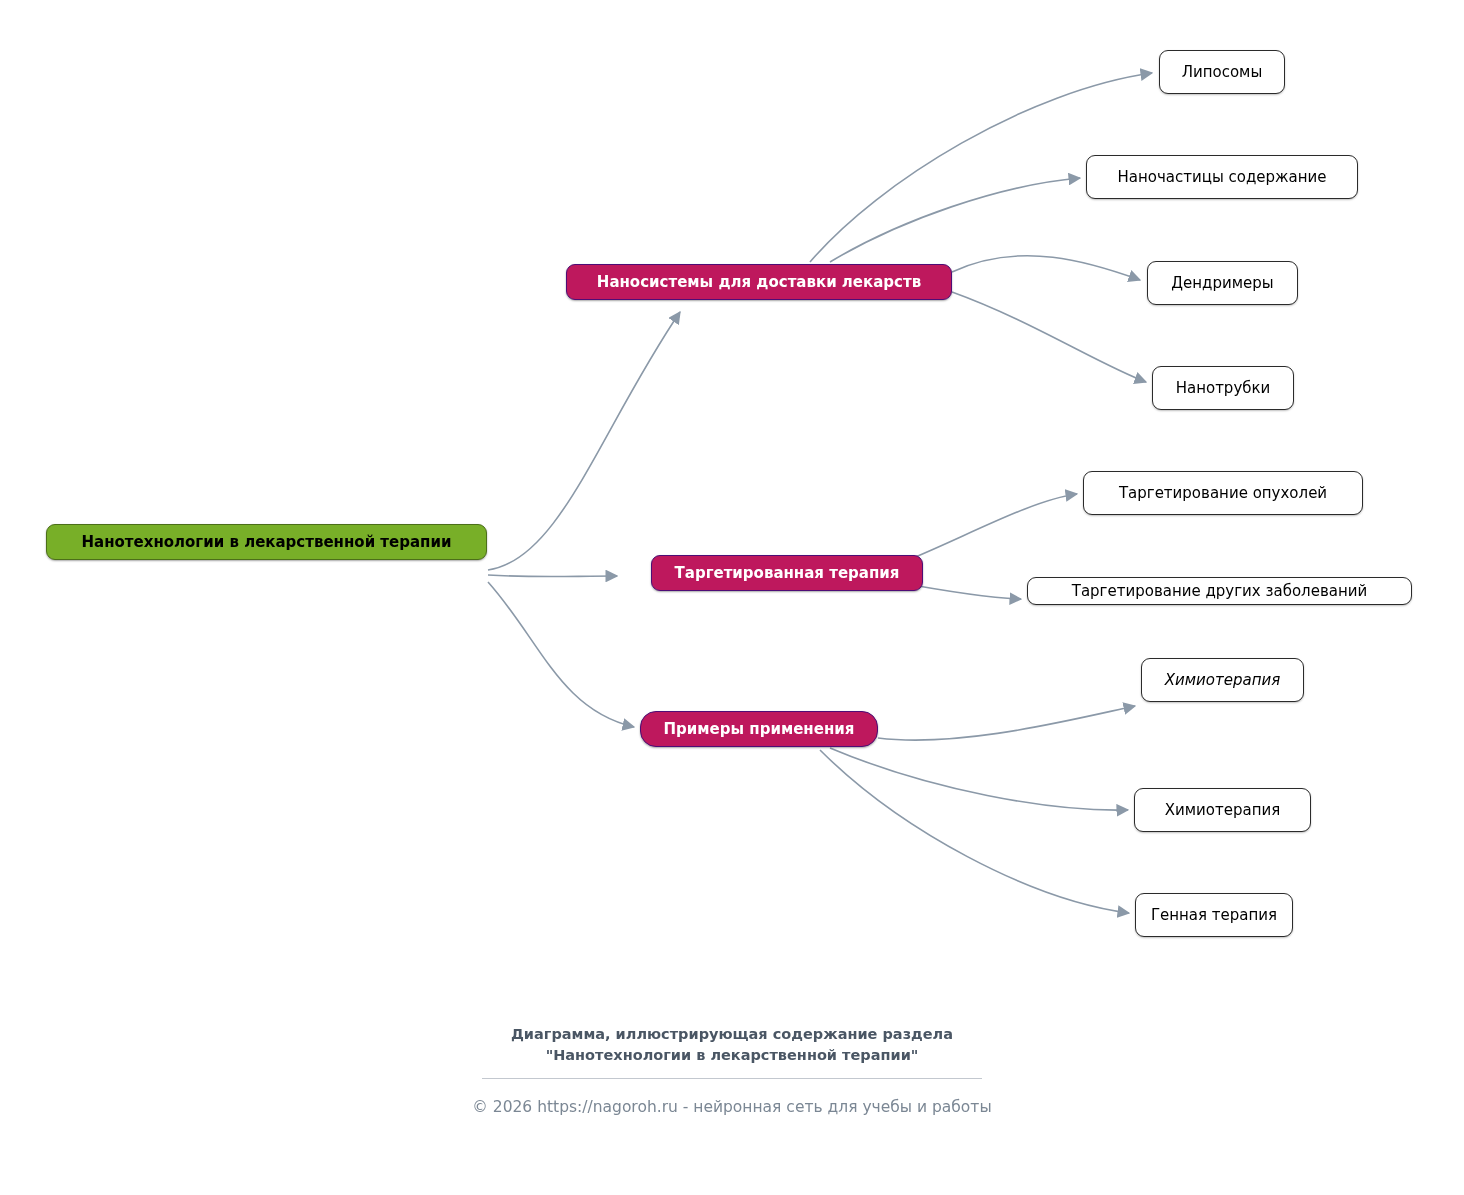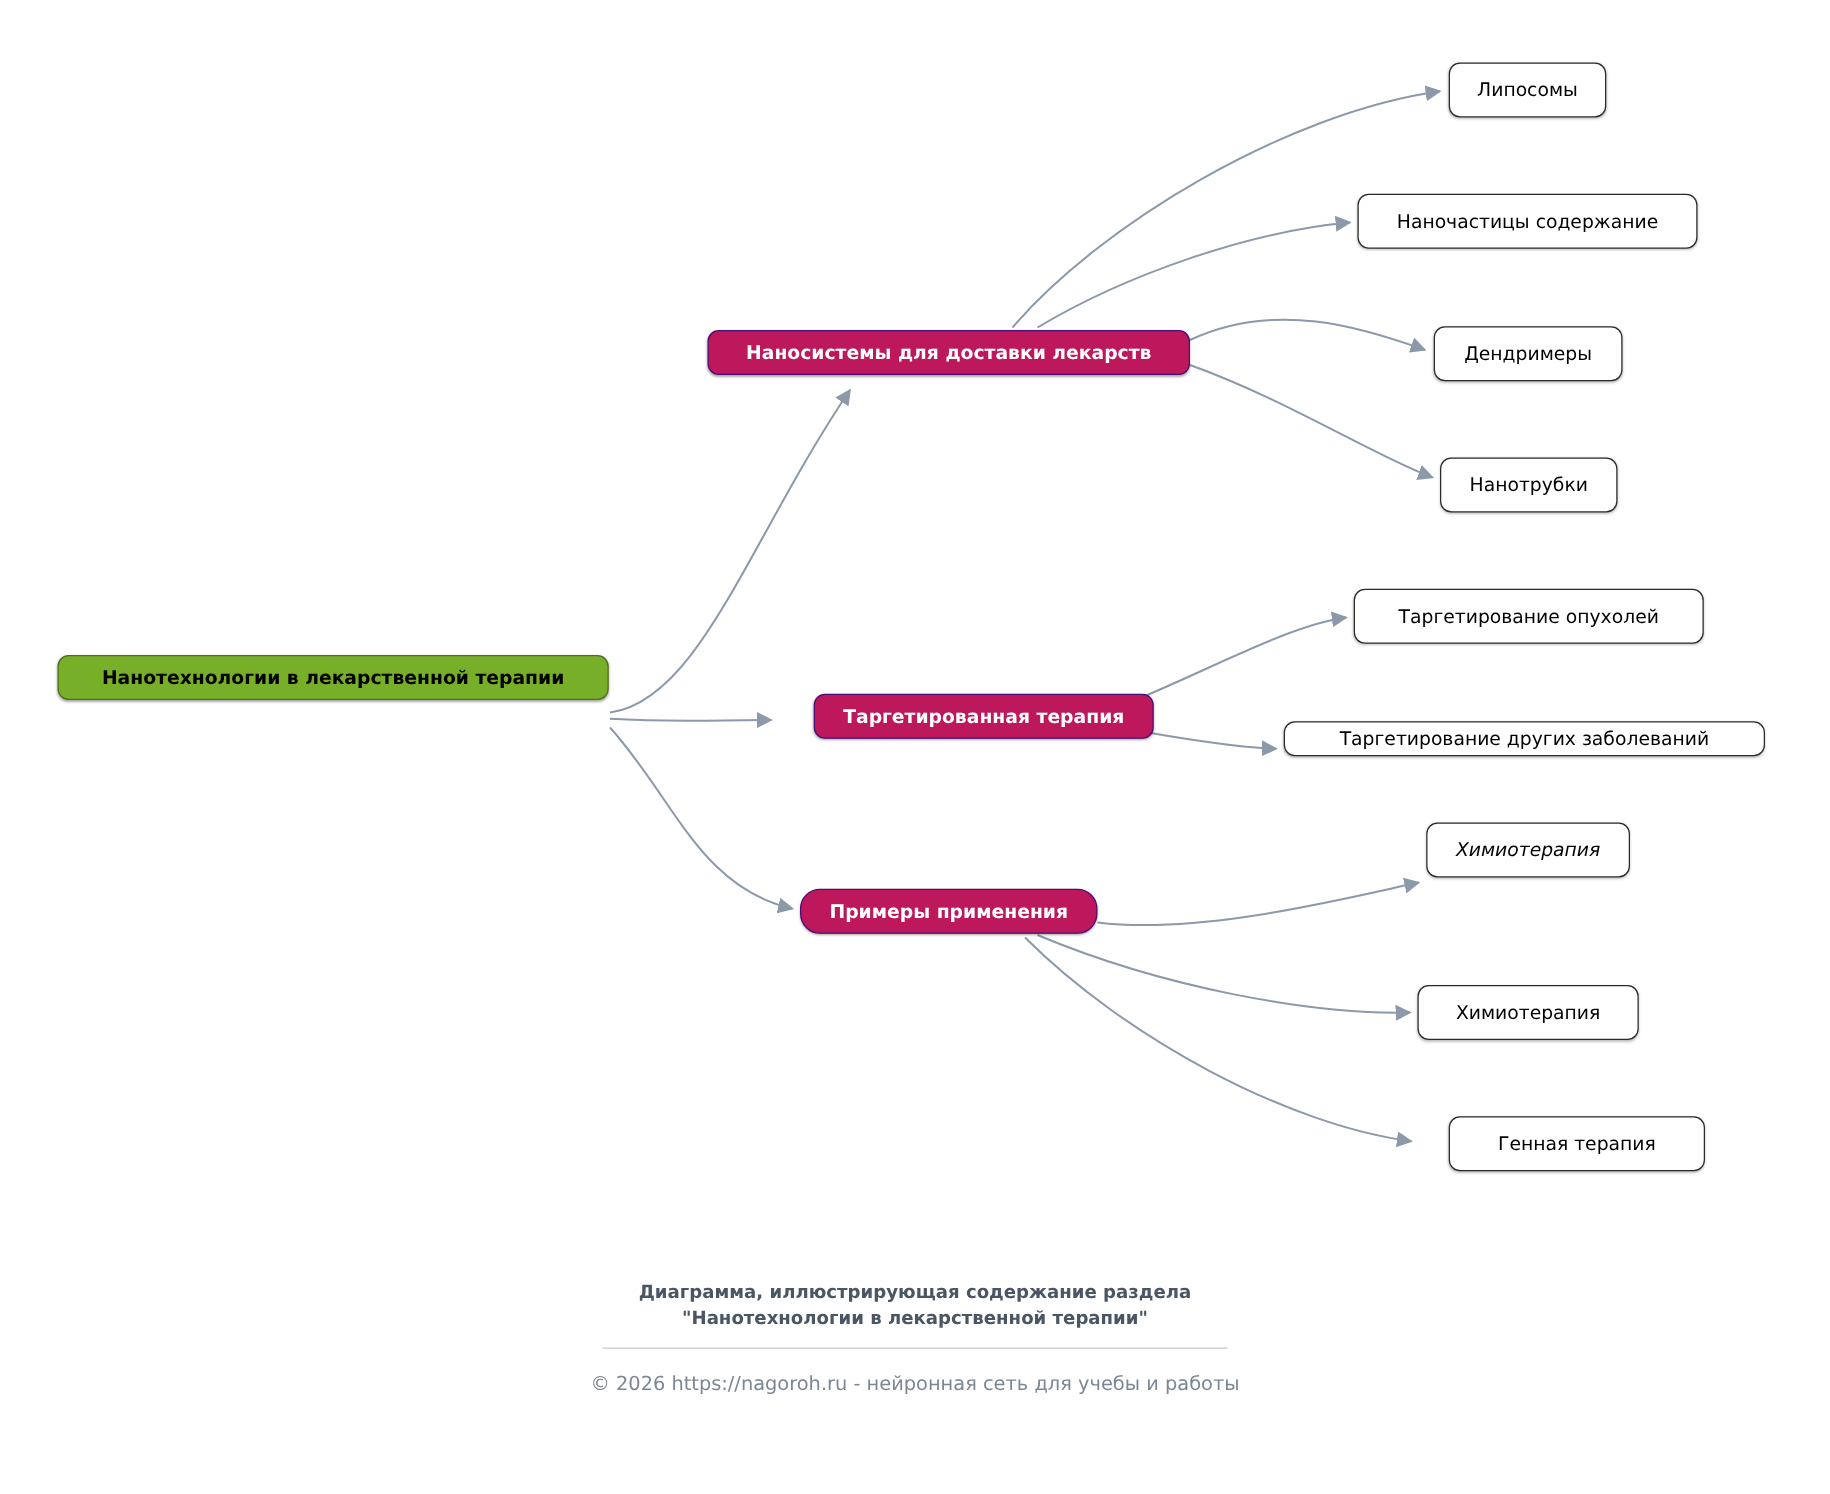--- a/index.html
+++ b/index.html
@@ -158,21 +158,21 @@
   </div>
 
   <div class="node leaf" style="left:1141px; top:658px; width:163px; height:44px;font-style:italic;">
     <span>Химиотерапия</span>
   </div>
 
   <div class="node leaf" style="left:1134px; top:788px; width:177px; height:44px;">
     <span>Химиотерапия</span>
   </div>
 
-  <div class="node leaf" style="left:1135px; top:893px; width:205px; height:44px;margin-left:24px;">
+  <div class="node leaf" style="left:1135px; top:893px; width:158px; height:44px;">
     <span>Генная терапия</span>
   </div>
 
   <div class="caption" style="top:1024px;">
     <span>Диаграмма, иллюстрирующая содержание раздела</span>
     <span class="caption-line2">"Нанотехнологии в лекарственной терапии"</span>
   </div>
 
   <div class="divider"></div>
 

